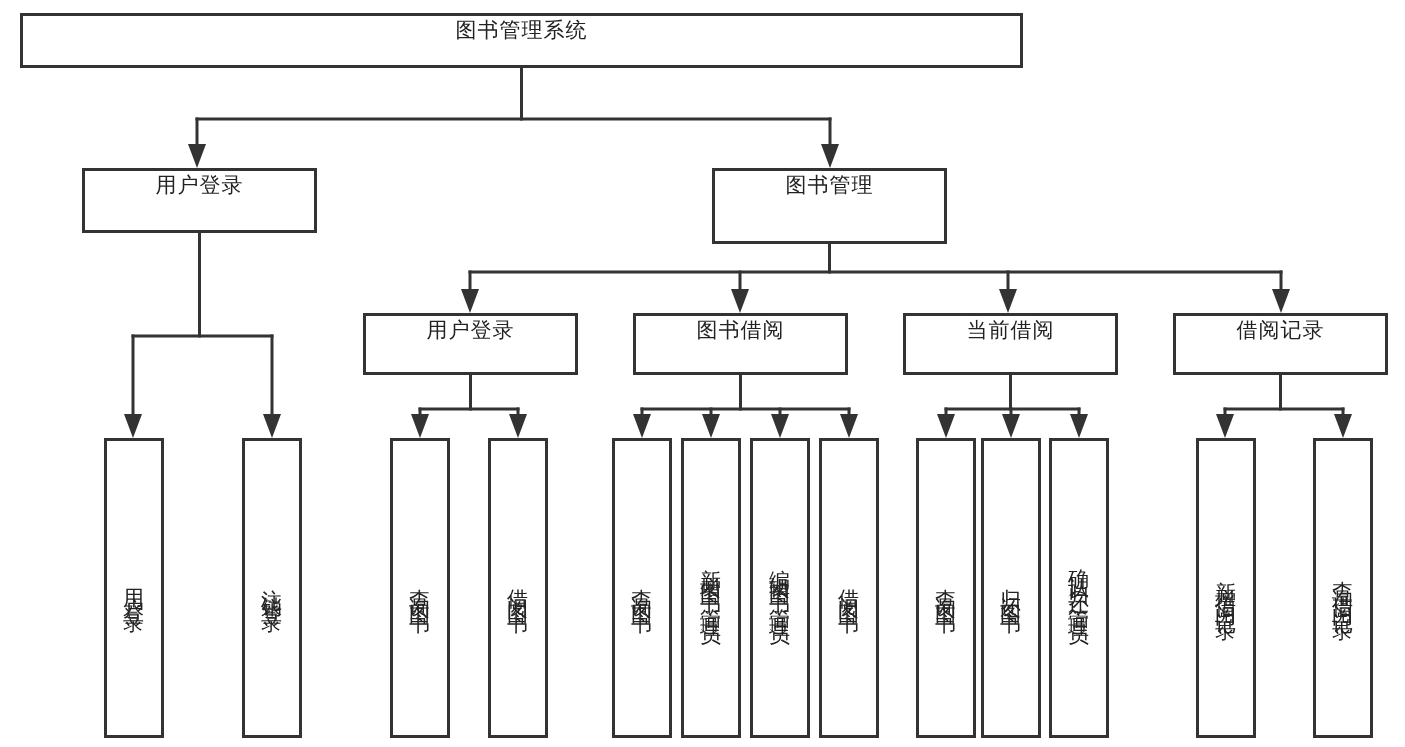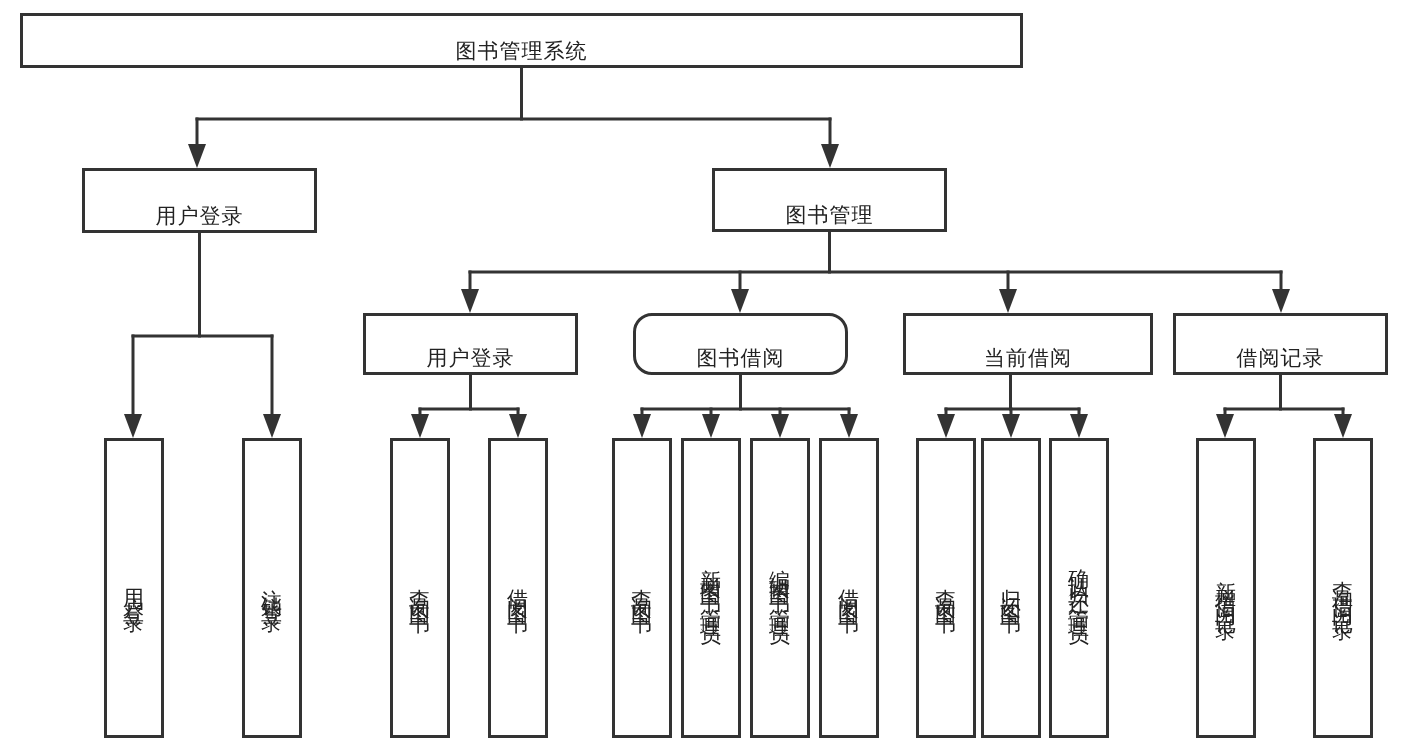--- a/index.html
+++ b/index.html
@@ -15,21 +15,21 @@
     width:1405px;height:747px;
     background:var(--background);
     font-family:"Liberation Sans","DejaVu Sans",sans-serif;
     overflow:hidden;
   }
   .box{
     position:absolute;
     box-sizing:border-box;
     border:3px solid var(--line);
     background:var(--box_bg);
-    display:flex;align-items:flex-end;justify-content:center;
+    display:flex;align-items:flex-start;justify-content:center;
     color:var(--text);
     font-size:21px;
     letter-spacing:1px;
   }
   .vbox{
     position:absolute;
     box-sizing:border-box;
     border:3px solid var(--line);
     background:var(--box_bg);
     display:flex;align-items:center;justify-content:center;
@@ -124,31 +124,31 @@
     <path class="ah" d="M1334,414 L1352,414 L1343,438 Z"></path>
   </svg>
 
   <div class="box" style="left:20px;top:13px;width:1003px;height:55px;">
     <span>图书管理系统</span>
   </div>
 
   <div class="box" style="left:82px;top:168px;width:235px;height:65px;">
     <span>用户登录</span>
   </div>
-  <div class="box" style="left:712px;top:168px;width:235px;height:64px;">
+  <div class="box" style="left:712px;top:168px;width:235px;height:76px;">
     <span>图书管理</span>
   </div>
 
   <div class="box" style="left:363px;top:313px;width:215px;height:62px;">
     <span>用户登录</span>
   </div>
-  <div class="box" style="left:633px;top:313px;width:215px;height:62px;border-radius:19px;">
+  <div class="box" style="left:633px;top:313px;width:215px;height:62px;">
     <span>图书借阅</span>
   </div>
-  <div class="box" style="left:903px;top:313px;width:250px;height:62px;">
+  <div class="box" style="left:903px;top:313px;width:215px;height:62px;">
     <span>当前借阅</span>
   </div>
   <div class="box" style="left:1173px;top:313px;width:215px;height:62px;">
     <span>借阅记录</span>
   </div>
 
   <div class="vbox" style="left:104px;top:438px;width:60px;height:300px;">
     <span class="vlabel">用户登录</span>
   </div>
   <div class="vbox" style="left:242px;top:438px;width:60px;height:300px;">

